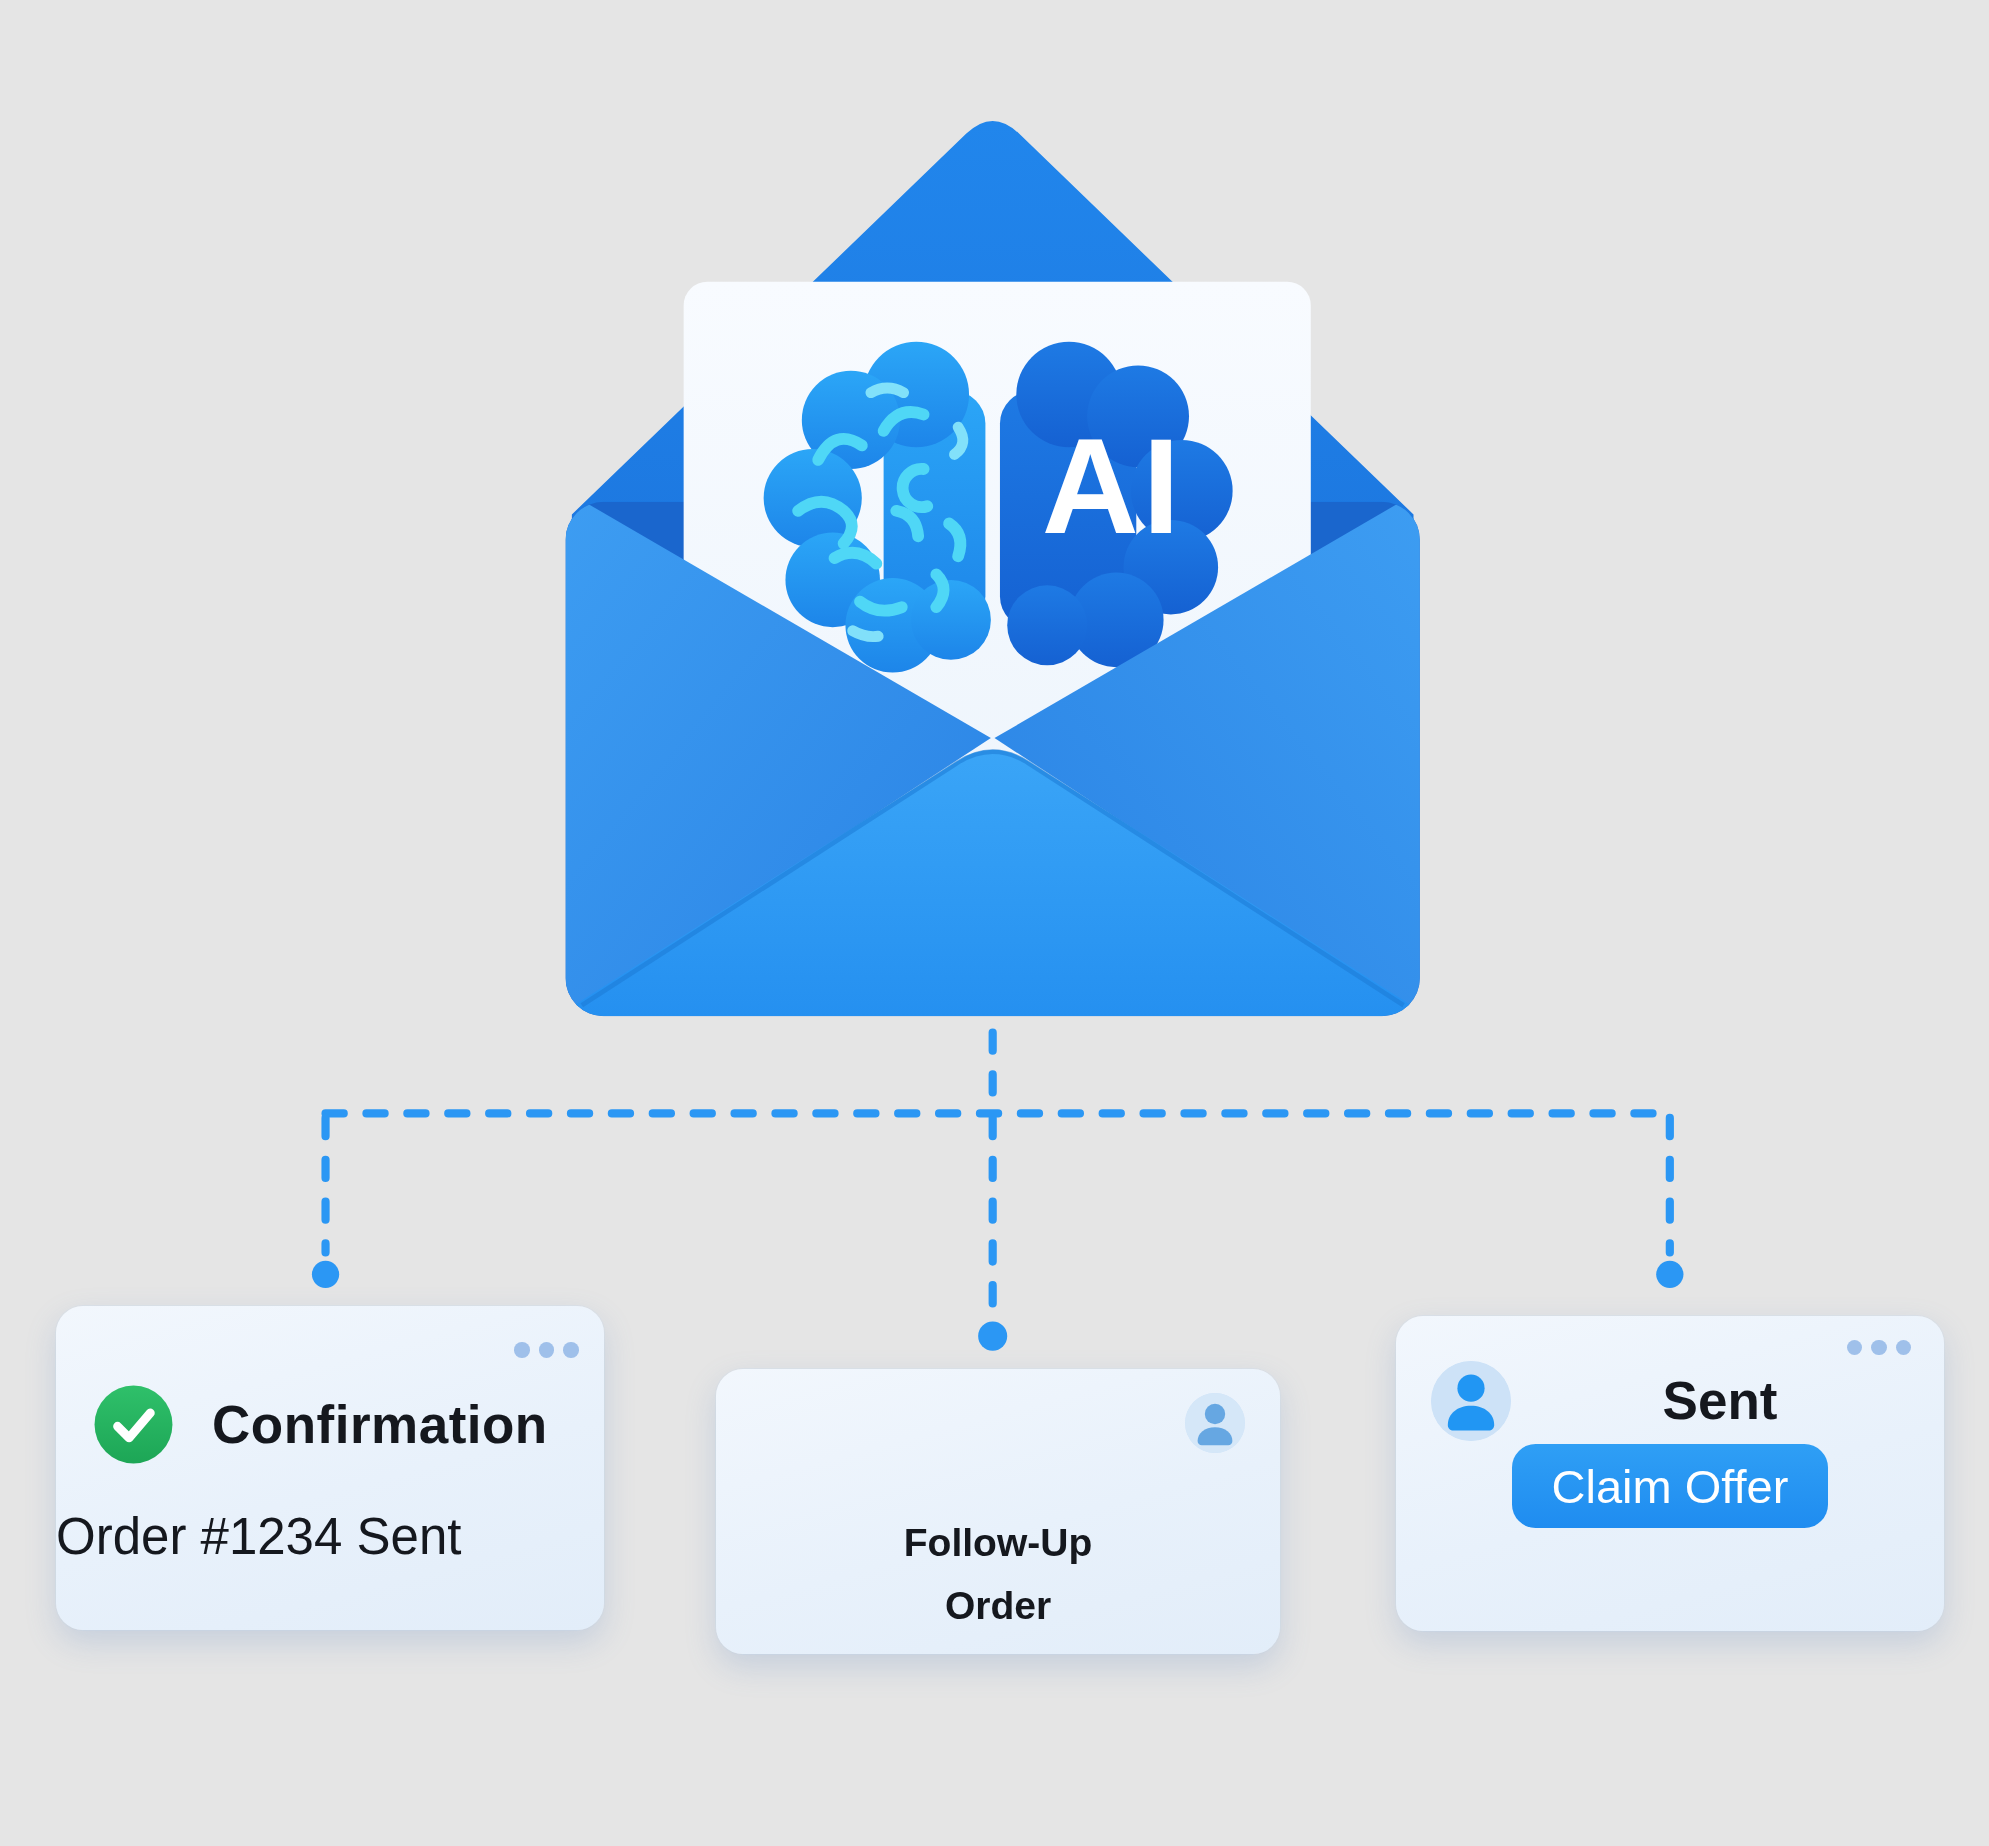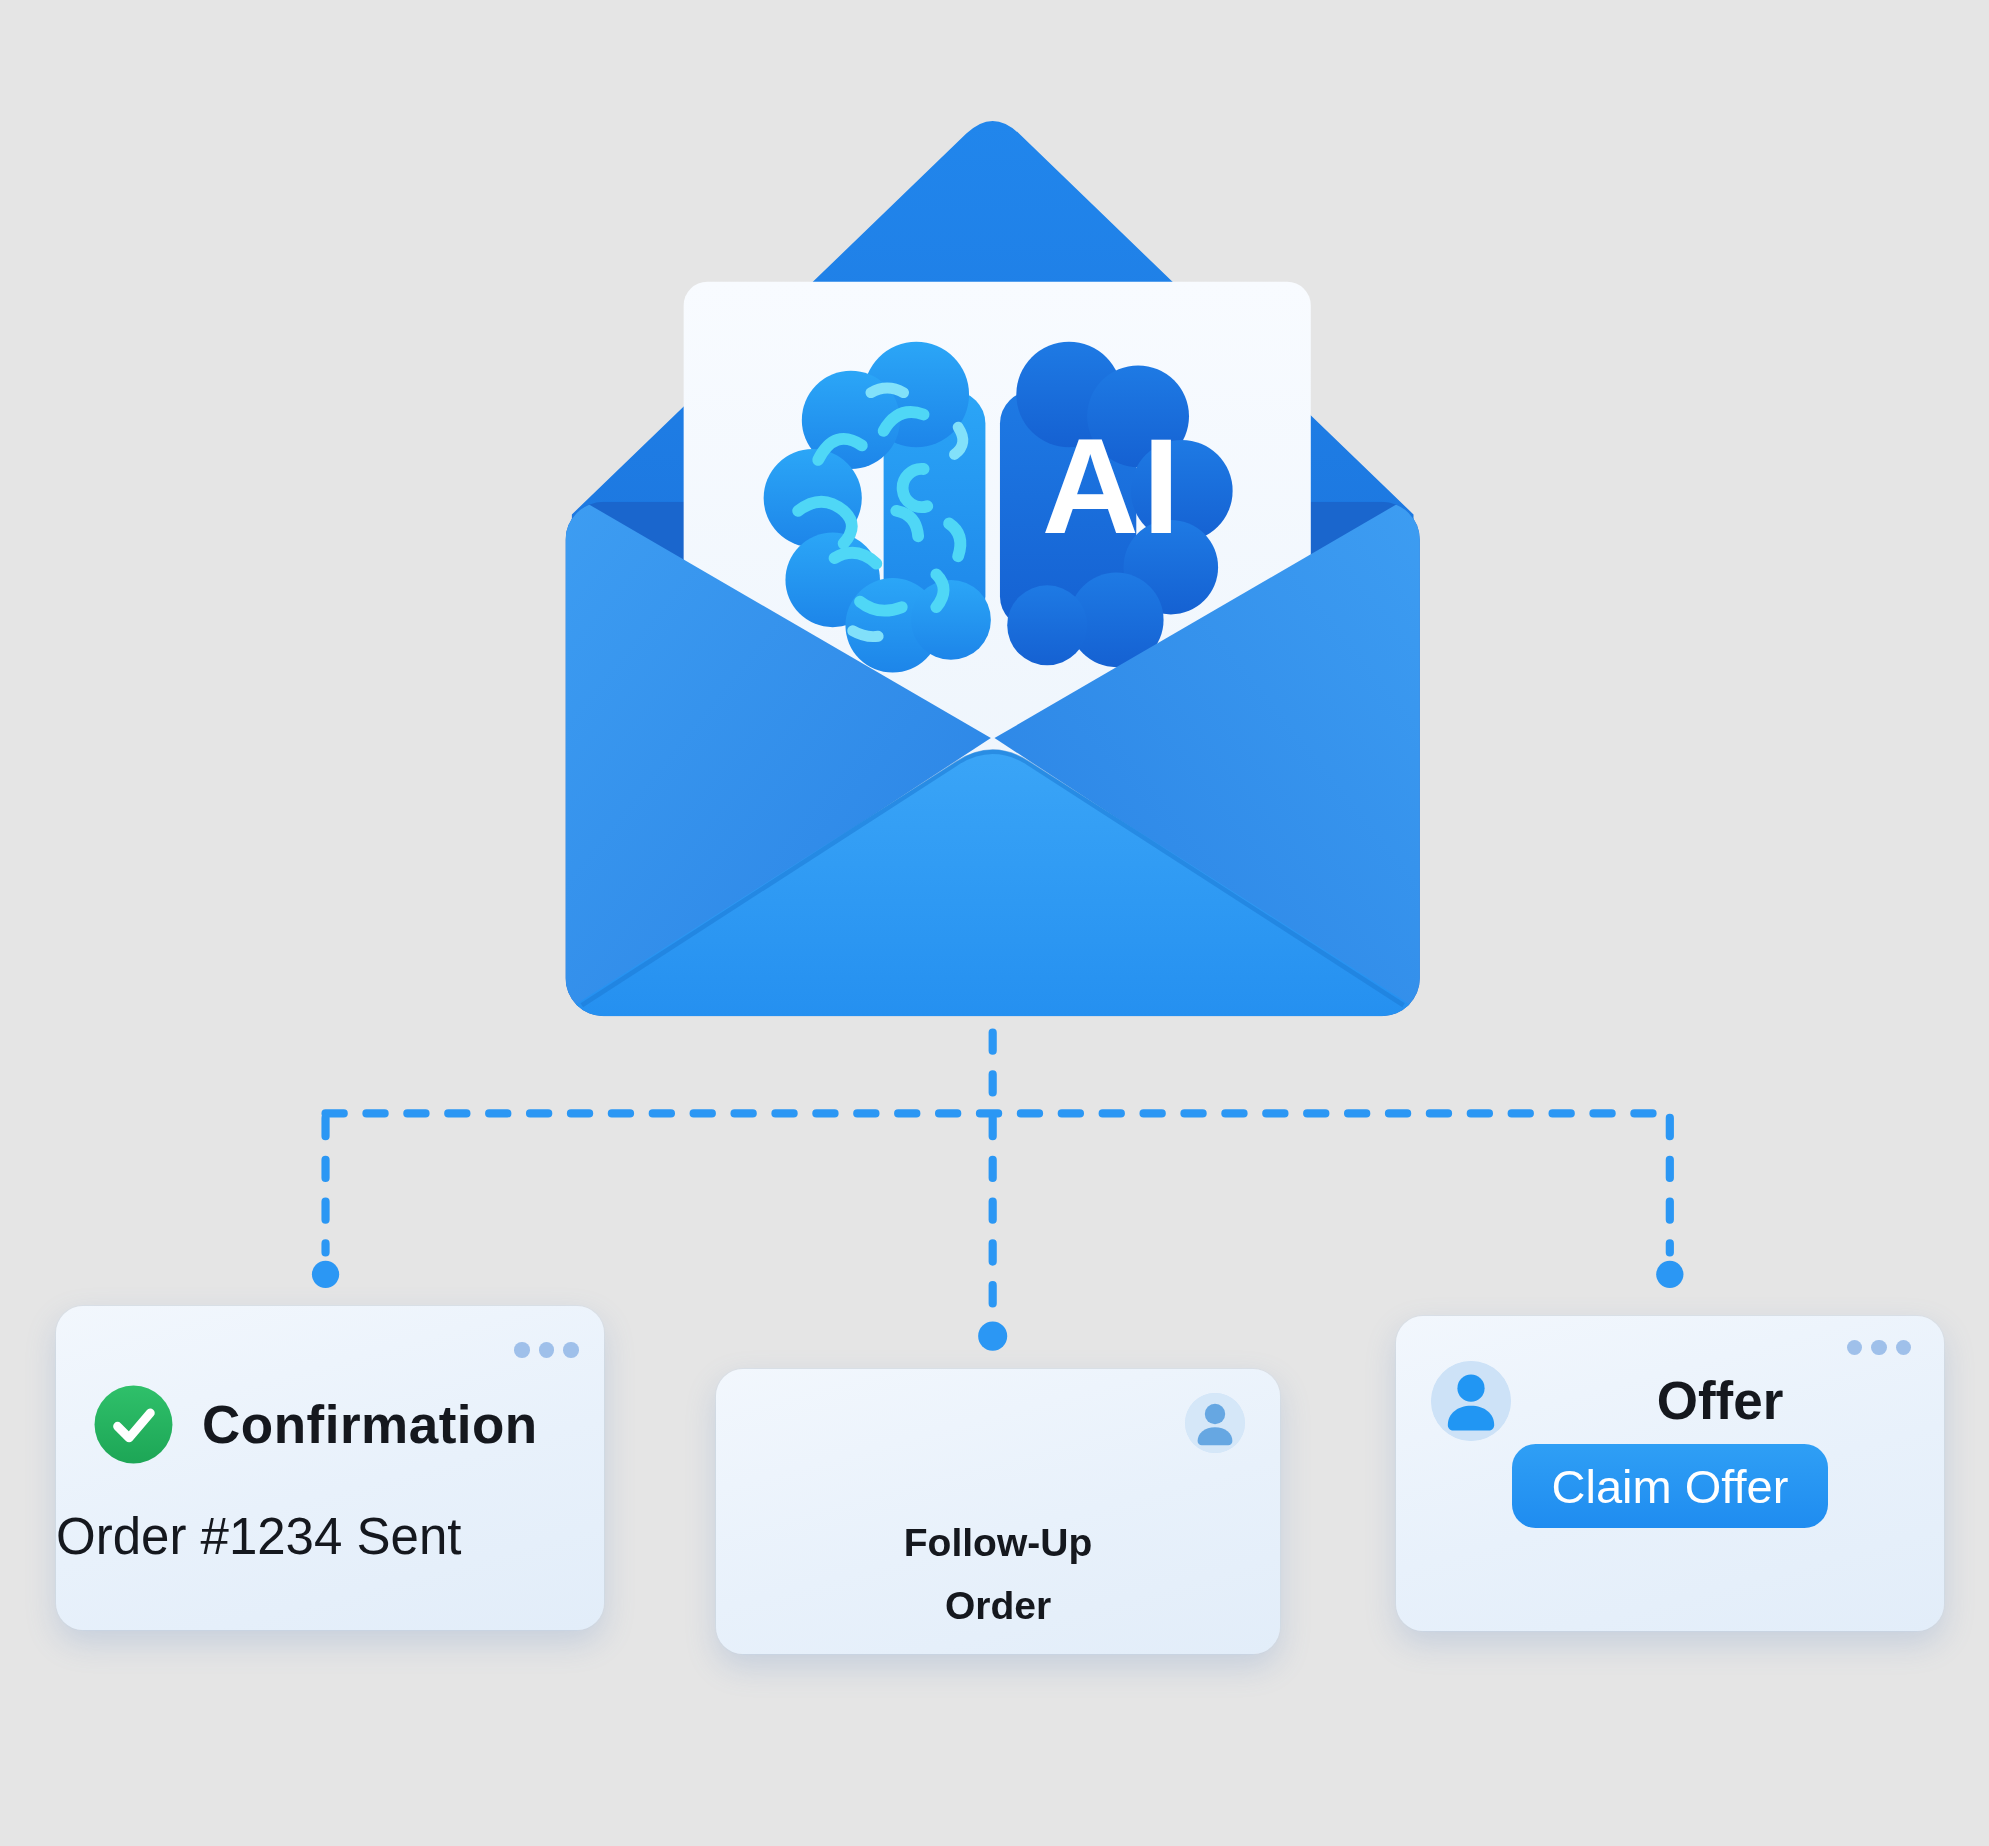--- a/index.html
+++ b/index.html
@@ -22,21 +22,21 @@
   }
   .card-confirmation{left:56px;top:1306px;width:548px;height:324px;}
   .card-followup{left:716px;top:1369px;width:564px;height:285px;}
   .card-offer{left:1396px;top:1316px;width:548px;height:315px;}
 
   .dots{position:absolute;display:flex;gap:9px;cursor:pointer;}
   .dots span{width:15.5px;height:15.5px;border-radius:50%;background:#9fc0ea;}
   .dots-c1{top:36px;right:25.5px;}
   .dots-c3{top:23.6px;right:33px;}
 
-  .c1-row{display:flex;align-items:center;gap:26px;margin:76px 27px 0 35px;}
+  .c1-row{display:flex;align-items:center;gap:36px;margin:76px 27px 0 35px;}
   .check-icon{width:85px;height:85px;flex:none;display:block;}
   .card-title{font-size:53px;font-weight:600;letter-spacing:0.5px;color:#15181e;}
   .c1-sub{margin-top:40px;text-align:left;font-size:51px;font-weight:500;color:#15181e;}
 
   .avatar{border-radius:50%;background:#cfe3f8;flex:none;display:block;}
   .avatar-sm{position:absolute;top:23.6px;right:35px;width:60px;height:60px;}
   .avatar-lg{width:80px;height:80px;}
 
   .c2-lines{
     height:100%;display:flex;flex-direction:column;align-items:center;
@@ -203,20 +203,20 @@
         <span></span>
         <span></span>
     </div>
     <div class="c3-row">
       <svg class="avatar avatar-lg" viewBox="0 0 100 100">
         <circle cx="50" cy="50" r="50" fill="#cde2f7"></circle>
         <circle cx="50" cy="34" r="17" fill="#2196f3"></circle>
         <path d="M50 56c-17 0-29 10-29 24 0 4 3 7 7 7h44c4 0 7-3 7-7 0-14-12-24-29-24z" fill="#2196f3"></path>
       </svg>
       <div class="c3-title">
-        <div>Offer</div>
+        <div>Sent</div>
       </div>
     </div>
     <button class="claim-btn">Claim Offer</button>
   </div>
 
 </div>
 
 
 </body></html>

